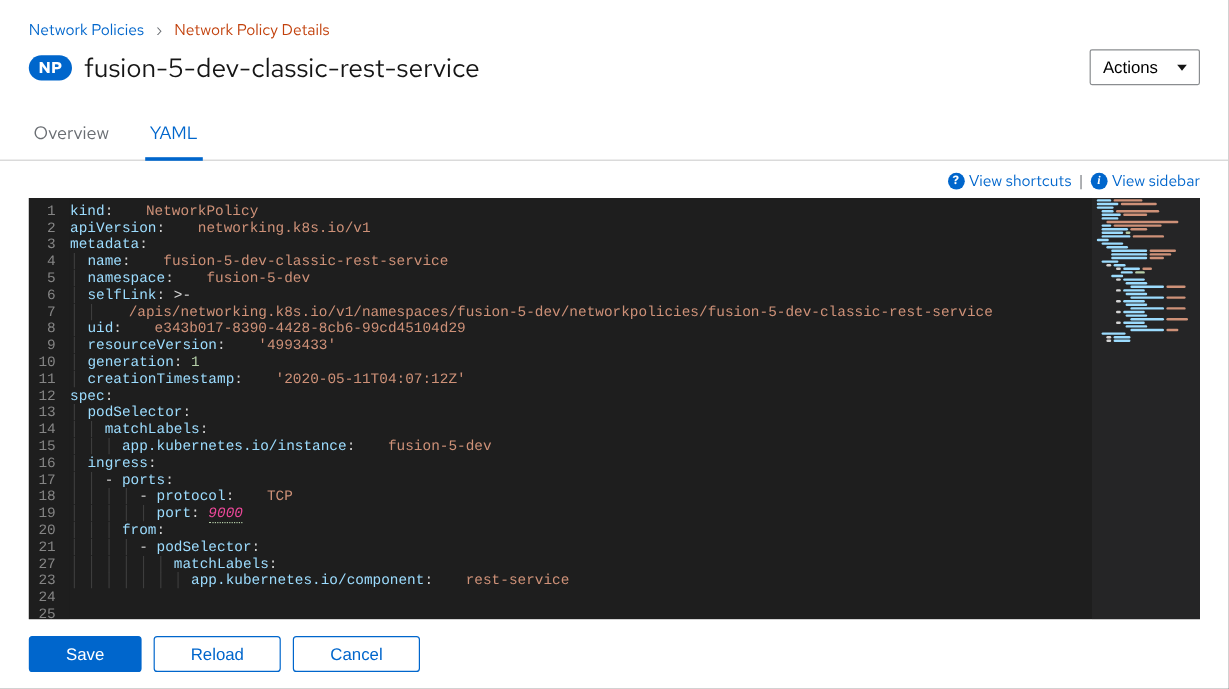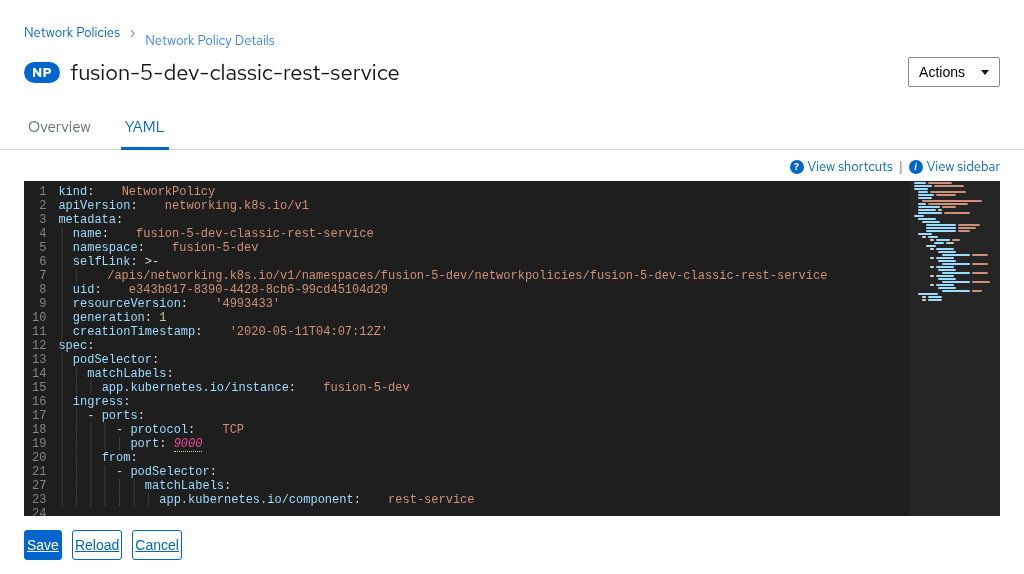--- a/index.html
+++ b/index.html
@@ -2,21 +2,21 @@
 <html><head>
   <meta charset="utf-8">
   <style>
     * { margin: 0; padding: 0; box-sizing: border-box; }
     body { font-family: "Red Hat Text", "Overpass", -apple-system, BlinkMacSystemFont, sans-serif; background: #fff; color: #151515; font-size: 14px; }
     .page { width: 1024px; height: 574px; display: flex; flex-direction: column; }
     .header-area { padding: 16px 24px 0; }
     .breadcrumb { font-size: 13px; display: flex; align-items: center; gap: 10px; margin-bottom: 8px; }
     .breadcrumb a { color: #0066cc; text-decoration: none; }
     .breadcrumb .sep { color: #6a6e73; }
-    .breadcrumb .current { color: #3b82f6; margin-top: 16px; }
+    .breadcrumb .current { color: #c2410c; }
     .title-row { display: flex; align-items: center; justify-content: space-between; margin-top: 6px; }
     .title-left { display: flex; align-items: center; gap: 10px; }
     .np-badge { background: #0066cc; color: #fff; font-weight: 700; font-size: 13px; padding: 2px 8px; border-radius: 12px; letter-spacing: 0.3px; }
     .page-title { font-size: 22px; font-weight: 400; }
     .actions-dd { border: 1px solid #8a8d90; background: #fff; padding: 6px 10px; font-size: 14px; display: flex; align-items: center; gap: 16px; cursor: pointer; border-radius: 2px; }
     .actions-dd .caret { width: 0; height: 0; border-left: 4px solid transparent; border-right: 4px solid transparent; border-top: 5px solid #151515; }
     .tabs { display: flex; margin-top: 20px; border-bottom: 1px solid #d2d2d2; padding: 0 24px; }
     .tab { padding: 10px 4px; font-size: 15px; color: #6a6e73; cursor: pointer; margin-right: 26px; }
     .tab.active { color: #0066cc; border-bottom: 3px solid #0066cc; margin-bottom: -1px; }
     .editor-shortcuts { display: flex; justify-content: flex-end; gap: 6px; padding: 8px 24px 6px; font-size: 13px; align-items: center; color: #6a6e73; }
@@ -33,21 +33,21 @@
     .k { color: #9cdcfe; } 
     .v { color: #ce9178; padding-left: 20px; } 
     .n { color: #b5cea8; } 
     .nu { color: #ec4899; border-bottom: 1px dotted #b5cea8; font-style: italic;} 
     .d { color: #d4d4d4; } 
     .minimap { position: absolute; right: 0; top: 0; bottom: 0; width: 90px; background: #252526; overflow: hidden; }
     .minimap-line { height: 2px; margin: 1px 0 1px 4px; display: flex; gap: 2px; }
     .mm-seg { height: 2px; border-radius: 1px; }
     .footer { display: flex; justify-content: space-between; align-items: center; padding: 14px 24px; }
     .footer-left { display: flex; gap: 10px; }
-    .btn { padding: 6px 2px; font-size: 14px; border: 1px solid; border-radius: 3px; cursor: pointer; background: #fff; text-decoration: underline; }
+    .btn { padding: 6px 30px; font-size: 14px; border: 1px solid; border-radius: 3px; cursor: pointer; background: #fff; }
     .btn-primary { background: #0066cc; border-color: #0066cc; color: #fff; }
     .btn-secondary { border-color: #0066cc; color: #0066cc; }
     .btn-secondary .dl-icon { margin-right: 4px; font-weight: 700; }
   </style>
 </head>
 <body>
 
 <div class="page">
   <div class="header-area">
     <div class="breadcrumb">

